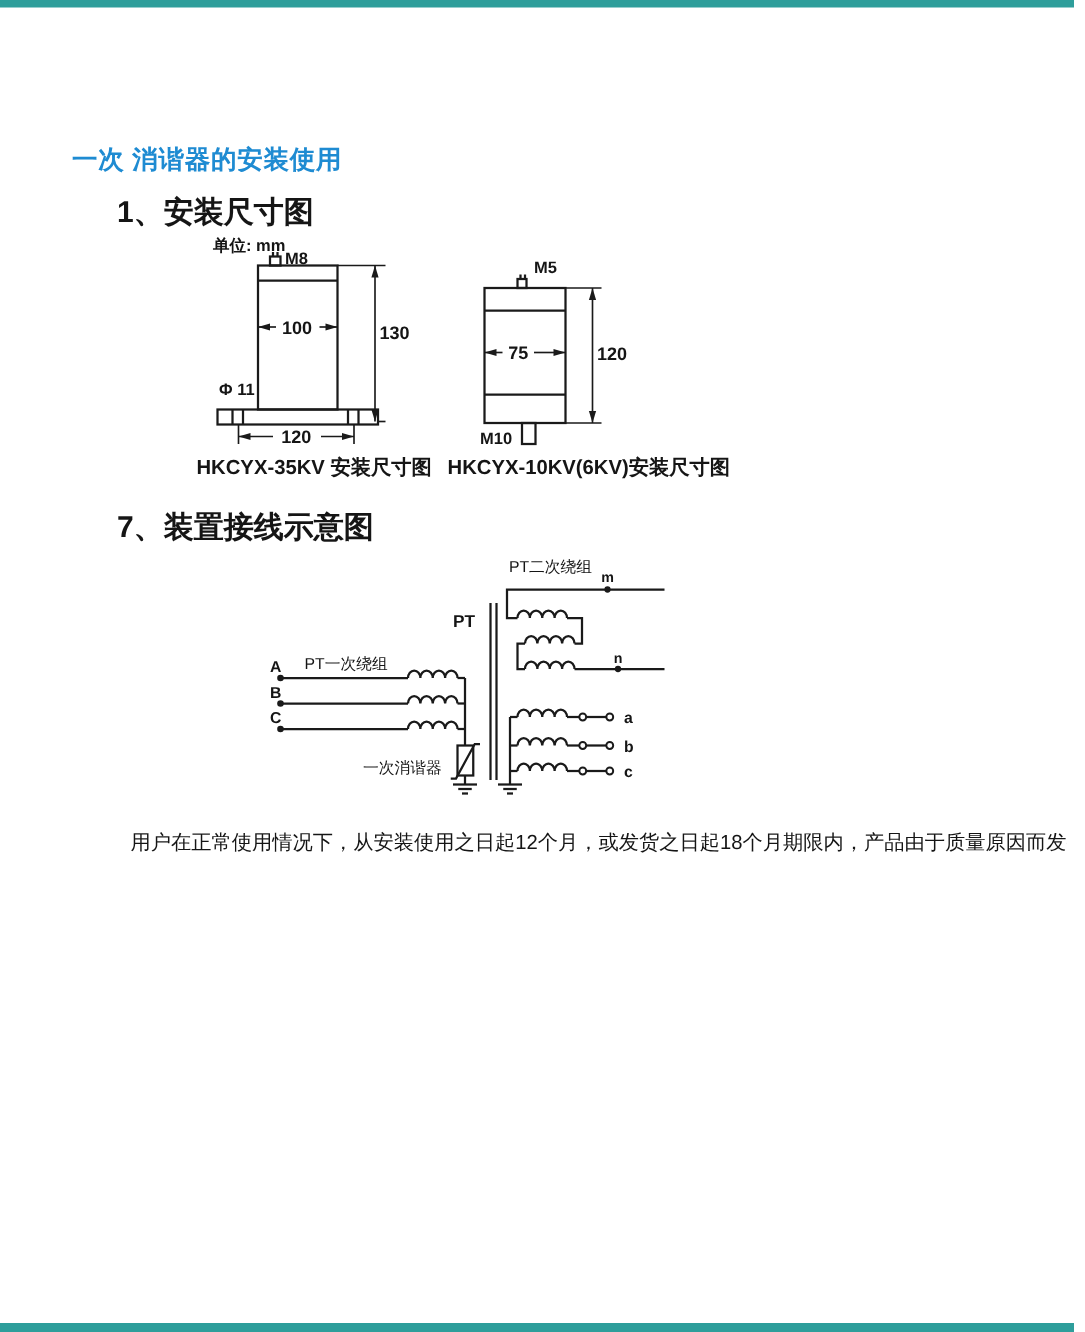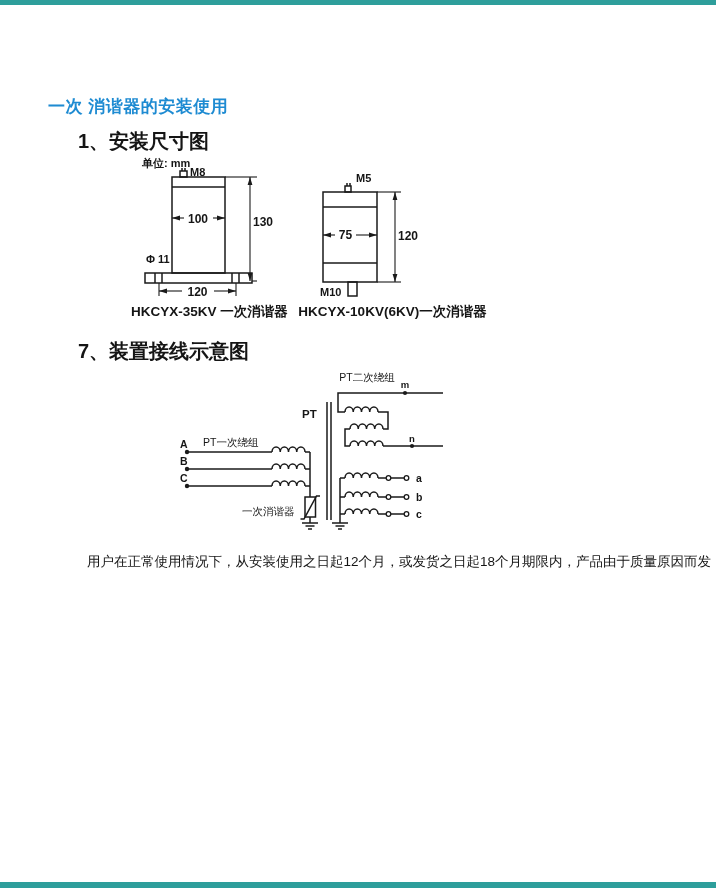--- a/index.html
+++ b/index.html
@@ -102,22 +102,22 @@
         <path d="M69,72 l-8,-2.4 v4.8 z"></path>
       <path d="M87,29 l-2.4,8 h4.8 z"></path>
         <path d="M87,119 l-2.4,-8 h4.8 z"></path>
     </g>
     <text class="dim-sm" x="48" y="19">M5</text>
     <text class="dim" x="37.5" y="76" text-anchor="middle">75</text>
     <text class="dim" x="90" y="77">120</text>
     <text class="dim-sm" x="12" y="133">M10</text>
   </svg>
 
-  <div class="caption caption-left">HKCYX-35KV 一次消谐器</div>
-  <div class="caption caption-right">HKCYX-10KV(6KV)一次消谐器</div>
+  <div class="caption caption-left">HKCYX-35KV 安装尺寸图</div>
+  <div class="caption caption-right">HKCYX-10KV(6KV)安装尺寸图</div>
 
   <div class="sec-heading sec-2">7、装置接线示意图</div>
 
   <svg style="left:175px;top:368px" width="275" height="172" viewBox="0 0 275 172">
     <defs>
       <path id="coil" d="M0,0 a4.125,5 0 0 1 8.25,0 a4.125,5 0 0 1 8.25,0 a4.125,5 0 0 1 8.25,0 a4.125,5 0 0 1 8.25,0" fill="none"></path>
     </defs>
     <g stroke="#1a1a1a" stroke-width="1.5" fill="none">
 
       <path d="M268,25 H163 V44 H170"></path>

